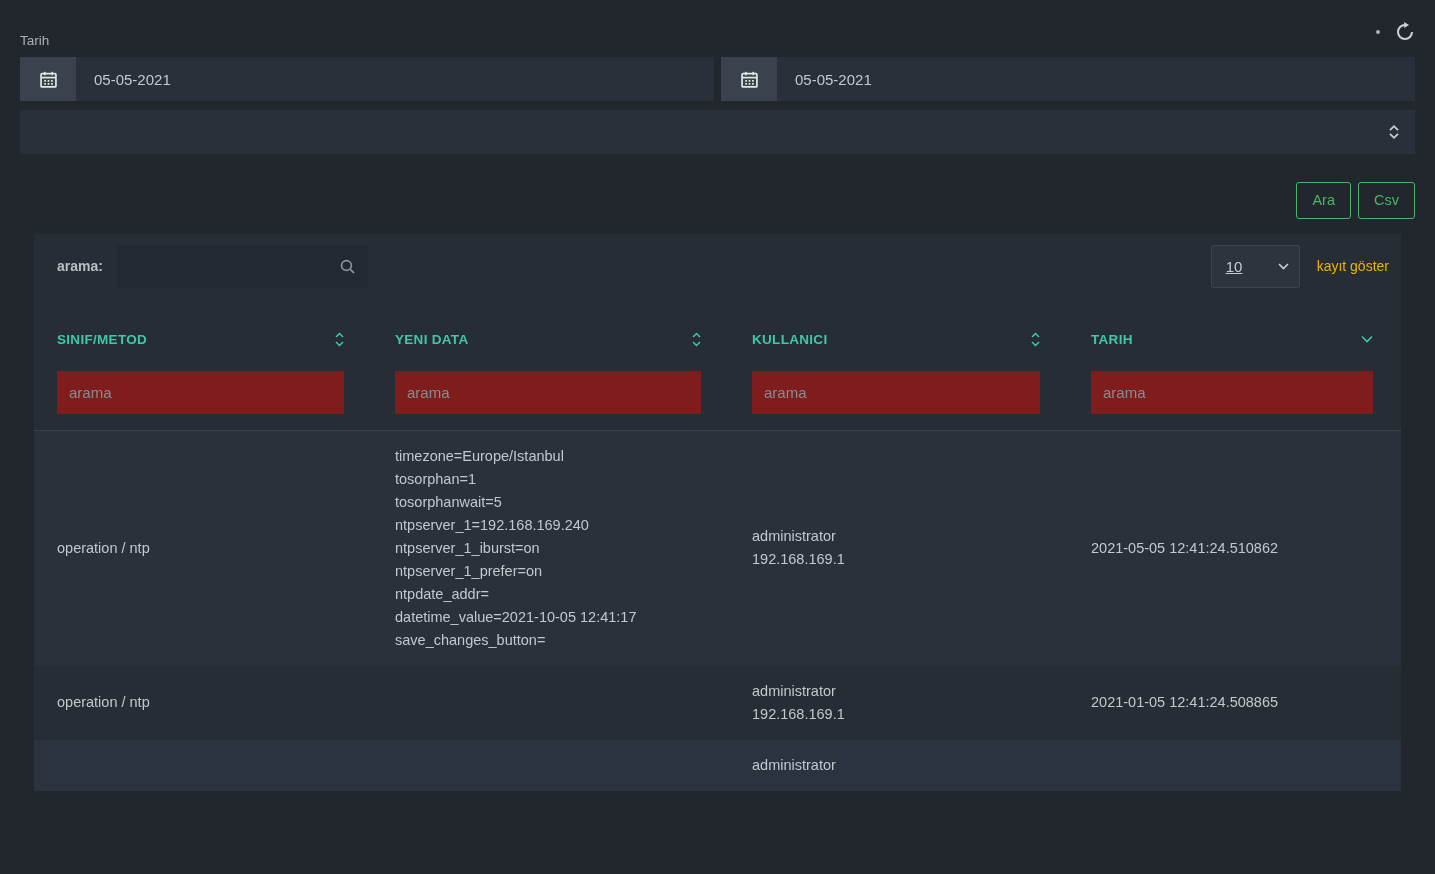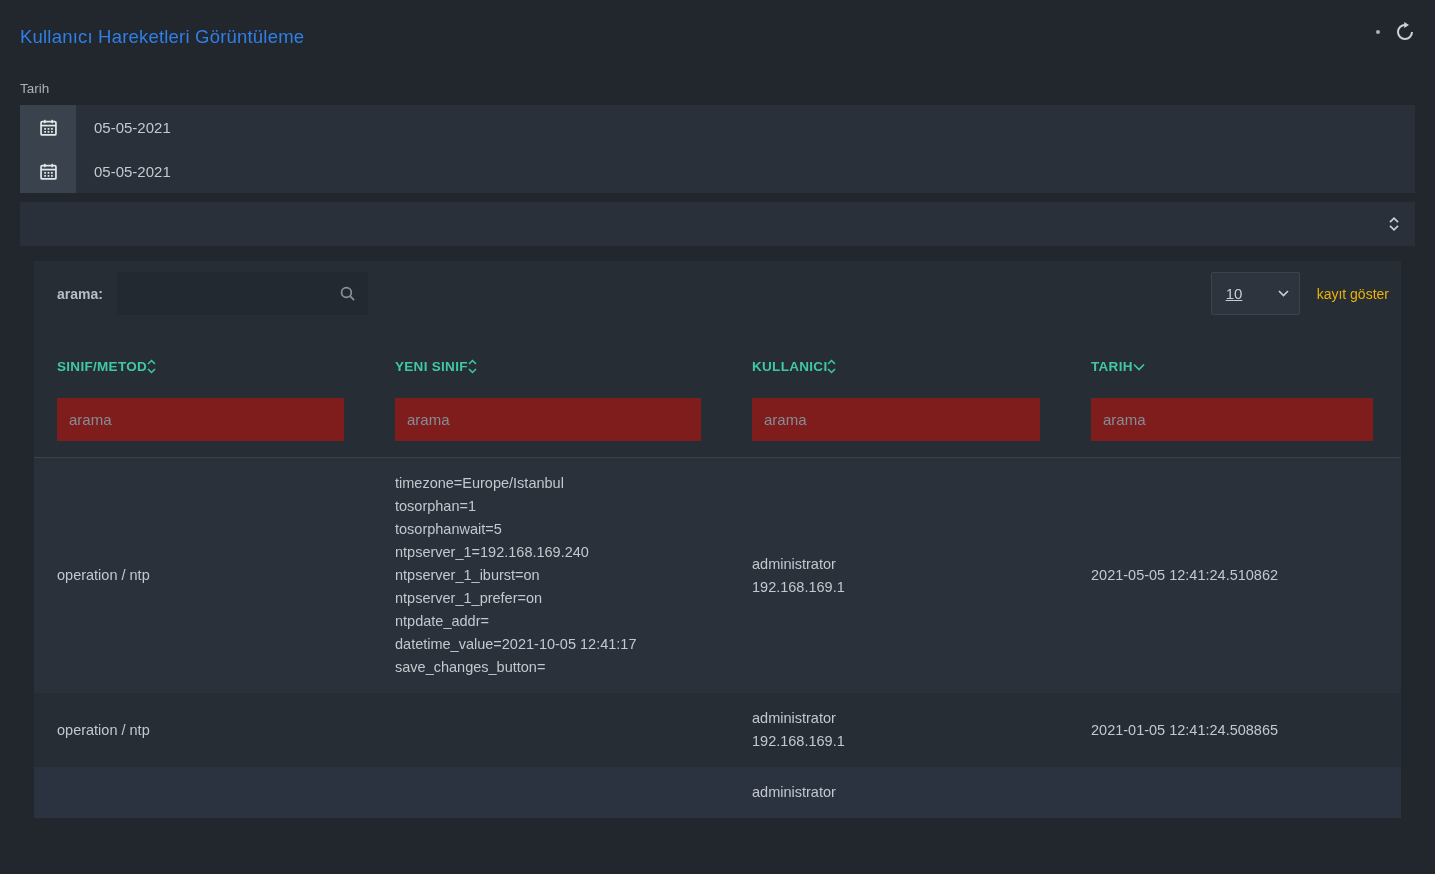--- a/index.html
+++ b/index.html
@@ -9,21 +9,21 @@
     font-family: "Liberation Sans", sans-serif; color: #c8ccd1;
   }
 
   
   .top-section { padding: 0 20px; }
   .page-title { margin: 26px 0 0; font-size: 18.5px; font-weight: 400; color: #2f7fe6; letter-spacing: .2px; }
   .top-icons { position: absolute; top: 22px; right: 20px; display: flex; align-items: center; gap: 15px; height: 20px; }
   .status-dot { width: 4px; height: 4px; border-radius: 50%; background: #aab0b5; display: inline-block; }
 
   .field-label { margin-top: 33px; font-size: 13.5px; color: #a9b0b6; }
-  .date-row { display: flex; gap: 0; margin-top: 9px; flex-direction: column; }
+  .date-row { display: flex; gap: 7px; margin-top: 9px; }
   .date-group { flex: 1; display: flex; }
   .cal-btn { width: 56px; height: 44px; background: #3a434d; border: none; display: flex; align-items: center; justify-content: center; cursor: pointer; flex: 0 0 56px; }
   .date-input { flex: 1; height: 44px; background: #2a3039; border: none; outline: none; color: #c4c9ce; font-size: 15px; padding: 0 18px; }
 
   .select-box { margin-top: 9px; height: 44px; background: #2a3039; position: relative; display: flex; align-items: center; padding: 0 18px; font-size: 15px; color: #c4c9ce; }
   .select-box .updown { position: absolute; right: 15px; top: 14px; }
 
   .action-row { display: flex; justify-content: flex-end; gap: 7px; margin-top: 28px; }
   .btn-outline-green {
     background: transparent; border: 1px solid #4cb368; color: #4cb368;
@@ -37,21 +37,21 @@
   .search-wrap { position: relative; width: 251px; }
   .search-input { width: 100%; height: 43px; background: #232931; border: none; outline: none; padding: 0 36px 0 12px; color: #c8ccd1; font-size: 15px; }
   .magnifier { position: absolute; right: 12px; top: 13px; pointer-events: none; }
   .toolbar-right { margin-left: auto; display: flex; align-items: center; gap: 17px; }
   .page-size { width: 89px; height: 43px; background: #2d343d; border: 1px solid #3b434c; border-radius: 2px; display: flex; align-items: center; justify-content: space-between; padding: 0 10px 0 14px; font-size: 15px; color: #c8ccd1; cursor: pointer; text-decoration: underline; }
   .page-size-suffix { font-size: 14px; color: #eab308; }
 
   table.data { width: 100%; border-collapse: collapse; table-layout: fixed; margin-top: 12px; }
   th, td { text-align: left; }
   th { padding: 20px 28px 18px 23px; }
-  .th-inner { display: flex; align-items: center; cursor: pointer; }
+  .th-inner { display: flex; align-items: center; justify-content: space-between; cursor: pointer; }
   .th-label { color: #3fc8a4; font-size: 13.5px; font-weight: 700; letter-spacing: .3px; }
   .filter-row td { padding: 6px 28px 16px 23px; border-bottom: 1px solid #3a424b; }
   .filter-input { width: 100%; height: 43px; background: #7f1d1d; border: none; outline: none; padding: 0 12px; color: #c8ccd1; font-size: 15px; }
   ::placeholder { color: #858d94; opacity: 1; }
 
   tbody.rows td { padding: 14px 28px 14px 23px; vertical-align: middle; font-size: 14.5px; color: #c3c8cd; line-height: 23px; }
   tr.stripe { background: #2b313b; }
   tr.row-third { background: #2b3240; }
   .lines { white-space: pre-line; }
 </style>
@@ -62,21 +62,20 @@
   <span class="status-dot"></span>
   <span style="cursor:pointer; display:flex;">
     <svg width="20" height="20" viewBox="0 0 20 20">
       <path d="M10 3 a7 7 0 1 0 7 7" fill="none" stroke="#ccd1d5" stroke-width="2"></path>
       <path d="M9.2 0 L14 3 L9.2 6 Z" fill="#ccd1d5"></path>
     </svg>
   </span>
 </div>
 
 <div class="top-section">
-  <h1 class="page-title">Kullanıcı Hareketleri Görüntüleme</h1>
 
   <div class="field-label">Tarih</div>
   <div class="date-row">
     <div class="date-group">
       <button class="cal-btn">
         <span style="display:flex;">
           <svg width="17" height="17" viewBox="0 0 16 16">
             <rect x="1" y="2.5" width="14" height="12.5" rx="1" fill="none" stroke="#e3e7ea" stroke-width="1.6"></rect>
             <line x1="1" y1="6.2" x2="15" y2="6.2" stroke="#e3e7ea" stroke-width="1.6"></line>
             <line x1="4.5" y1="0.8" x2="4.5" y2="4" stroke="#e3e7ea" stroke-width="1.6"></line>
@@ -108,20 +107,24 @@
   <div class="select-box">
     <span></span>
     <span class="updown" style="display:flex;">
       <svg width="12" height="16" viewBox="0 0 12 16">
         <path d="M2 6.2 L6 2.2 L10 6.2" fill="none" stroke="#c8cdd2" stroke-width="1.8"></path>
         <path d="M2 9.8 L6 13.8 L10 9.8" fill="none" stroke="#c8cdd2" stroke-width="1.8"></path>
       </svg>
     </span>
   </div>
 
+  <div class="action-row">
+    <button class="btn-outline-green">Ara</button>
+    <button class="btn-outline-green">Csv</button>
+  </div>
 </div>
 
 <div class="panel">
   <div class="toolbar">
     <span class="toolbar-label">arama:</span>
     <span class="search-wrap">
       <input class="search-input" type="text" value="" style="">
       <span class="magnifier" style="display:flex;">
         <svg width="17" height="17" viewBox="0 0 16 16">
           <circle cx="7" cy="7" r="4.6" fill="none" stroke="#8a9299" stroke-width="1.6"></circle>
@@ -157,21 +160,21 @@
             <span style="display:flex;">
               <svg width="9" height="15" viewBox="0 0 9 15">
                   <path d="M1 5 L4.5 1.5 L8 5" fill="none" stroke="#3fc8a4" stroke-width="1.5"></path>
                   <path d="M1 10 L4.5 13.5 L8 10" fill="none" stroke="#3fc8a4" stroke-width="1.5"></path>
                 </svg>
             </span>
           </div>
         </th>
         <th>
           <div class="th-inner">
-            <span class="th-label">YENI SINIF</span>
+            <span class="th-label">YENI DATA</span>
             <span style="display:flex;">
               <svg width="9" height="15" viewBox="0 0 9 15">
                   <path d="M1 5 L4.5 1.5 L8 5" fill="none" stroke="#3fc8a4" stroke-width="1.5"></path>
                   <path d="M1 10 L4.5 13.5 L8 10" fill="none" stroke="#3fc8a4" stroke-width="1.5"></path>
                 </svg>
             </span>
           </div>
         </th>
         <th>
           <div class="th-inner">

